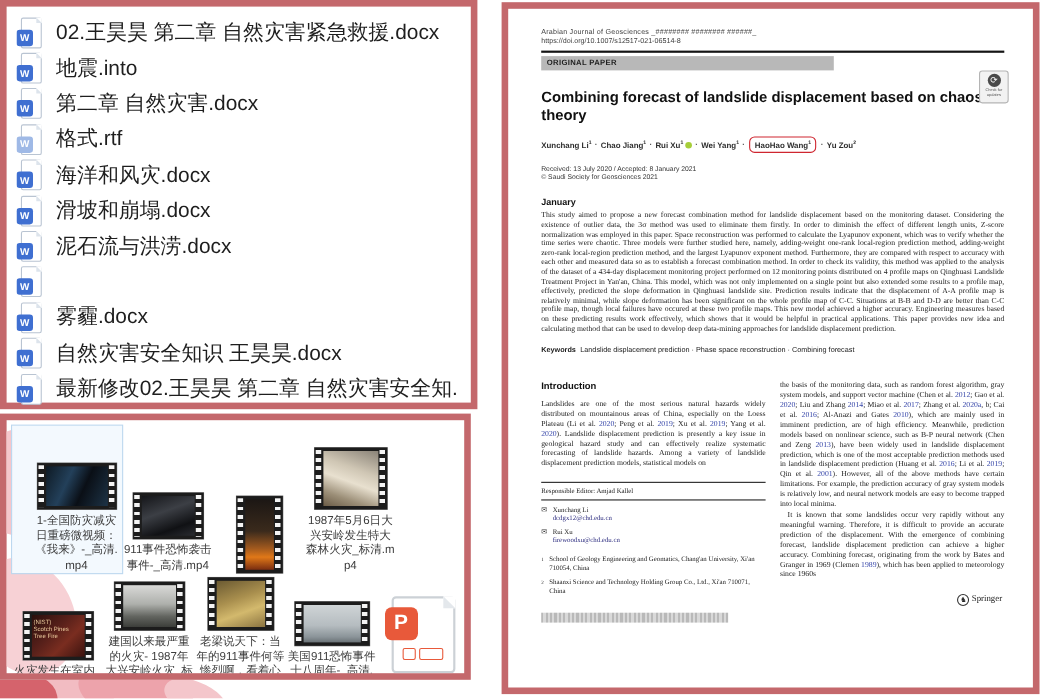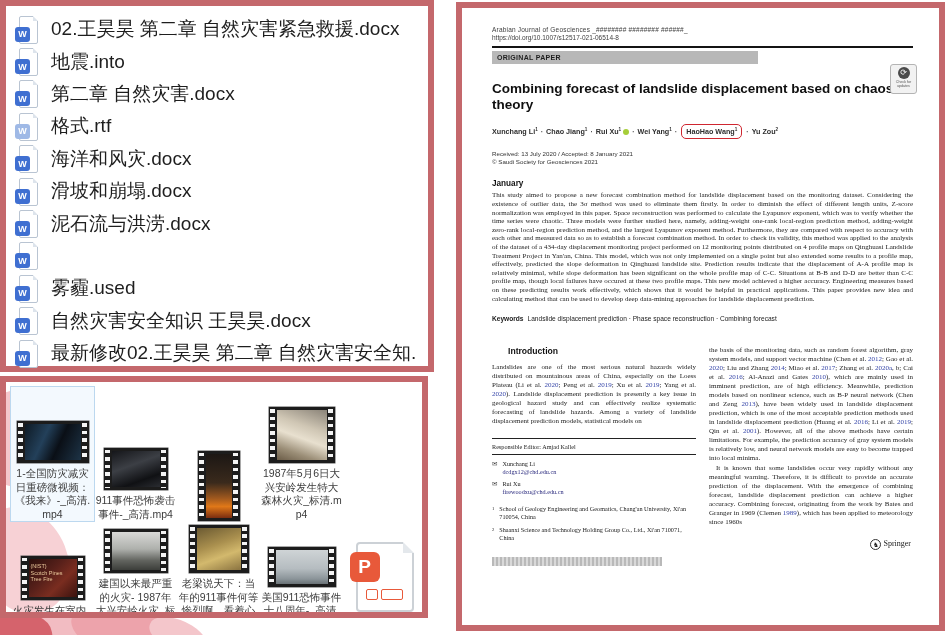--- a/index.html
+++ b/index.html
@@ -28,21 +28,21 @@
       color:#fff;font-size:9px;font-weight:bold;font-family:"Liberation Sans",sans-serif;}
 
   
   .panel-videos{left:0;top:376px;width:428px;height:242px;padding:5px 1px 0 5px;overflow:hidden;}
   .panel-videos .inner{position:relative;width:100%;height:100%;}
   .wm{position:absolute;z-index:0;background:#f5c6cb;border-radius:46% 54% 50% 50%;}
   .wm.w1{left:-36px;top:4px;width:92px;height:96px;transform:rotate(32deg);}
   .wm.w2{left:-30px;top:118px;width:86px;height:110px;transform:rotate(-22deg);opacity:.8;}
   .vrow{position:relative;z-index:1;display:flex;align-items:flex-end;}
   .vcell{width:83px;display:flex;flex-direction:column;align-items:center;flex:0 0 auto;}
-  .vcell.selected{outline:1px solid #bcd8ef;background:#f3f9fe;}
+  .vcell.selected{outline:1px solid #bcd8ef;background:#f3f9fe;padding-left:17px;}
   .thumbzone1{height:76px;display:flex;align-items:flex-end;}
   .thumbzone2{height:52px;display:flex;align-items:flex-end;}
   .filmstrip{position:relative;background:#1c1c1c;padding:3px 8px;box-shadow:0 0 0 .5px #555;}
   .filmstrip::before,.filmstrip::after{content:"";position:absolute;top:2px;bottom:2px;width:5px;
       background-image:repeating-linear-gradient(to bottom,#f4f4f4 0 3.5px,rgba(0,0,0,0) 3.5px 7.5px);}
   .filmstrip::before{left:1.5px}.filmstrip::after{right:1.5px}
   .scene{position:relative;overflow:hidden;}
   .scene .ovl{position:absolute;left:2px;top:4px;font-size:5.5px;line-height:6.5px;color:#eac89b;
       white-space:pre;font-family:"Liberation Sans",sans-serif;}
   .vcap{margin-top:4px;font-size:10.5px;line-height:13.5px;color:#3c3c3c;text-align:center;
@@ -79,21 +79,21 @@
   .authors .dot{margin:0 3px;color:#555;}
   .orcid{display:inline-block;width:6px;height:6px;border-radius:50%;margin-left:2px;vertical-align:middle;}
   .redbox{border:1.6px solid #cf2630;border-radius:5px;padding:2px 4px;margin:0 1px;}
   .received{margin-top:11px;font-size:6.2px;color:#333;font-family:"Liberation Sans",sans-serif;line-height:8px;}
   .abshead{margin-top:13px;font-size:8.2px;font-weight:bold;color:#111;font-family:"Liberation Sans",sans-serif;}
   .abstxt{margin-top:3px;font-size:7px;line-height:8.6px;color:#1c1c1c;text-align:justify;}
   .kwline{margin-top:12px;font-size:6.6px;color:#222;font-family:"Liberation Sans",sans-serif;}
   .kwline b{margin-right:4px;}
   .cols{margin-top:24px;display:flex;gap:13px;}
   .col{flex:1;min-width:0;}
-  .introhead{font-size:8.6px;font-weight:bold;color:#111;font-family:"Liberation Sans",sans-serif;margin-bottom:7px;margin-left:16px;}
+  .introhead{font-size:8.6px;font-weight:bold;color:#111;font-family:"Liberation Sans",sans-serif;margin-bottom:7px;}
   .colp{font-size:7px;line-height:9px;color:#1c1c1c;text-align:justify;}
   .colp.indent{text-indent:7px;}
   .fnblock{margin-top:12px;}
   .fnrule{border-top:1.6px solid #222;}
   .resped{font-size:6.2px;color:#222;padding:4px 0 4px 0;}
   .contact{display:flex;gap:5px;font-size:6.2px;color:#222;margin-top:5px;line-height:7.5px;}
   .contact .env{font-size:6.5px;color:#333;}
   .contact .cmail{color:#2a2a7e;}
   .affil{display:flex;gap:5px;font-size:6.2px;color:#222;margin-top:6px;line-height:7.5px;}
   .affil .asup{font-size:4.6px;}
@@ -177,21 +177,21 @@
           <div class="fold"></div>
           <div class="badge" style="background:#3f6fd1">W</div>
         </div>
       </div>
       <div class="filerow">
         <div class="fileicon">
           <div class="page"></div>
           <div class="fold"></div>
           <div class="badge" style="background:#3f6fd1">W</div>
         </div>
-        <span class="filename">雾霾.used</span>
+        <span class="filename">雾霾.docx</span>
       </div>
       <div class="filerow">
         <div class="fileicon">
           <div class="page"></div>
           <div class="fold"></div>
           <div class="badge" style="background:#3f6fd1">W</div>
         </div>
         <span class="filename">自然灾害安全知识 王昊昊.docx</span>
       </div>
       <div class="filerow">

